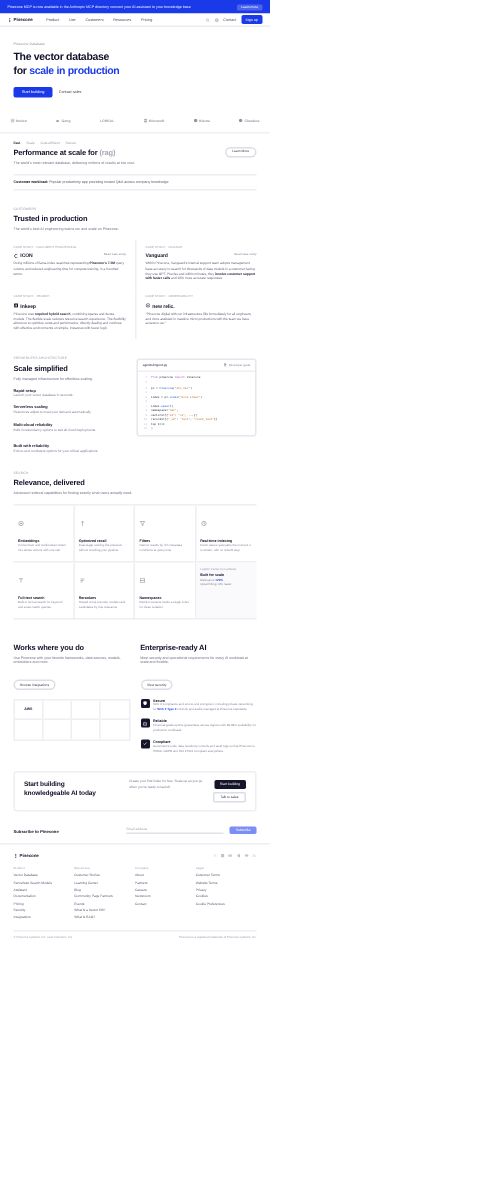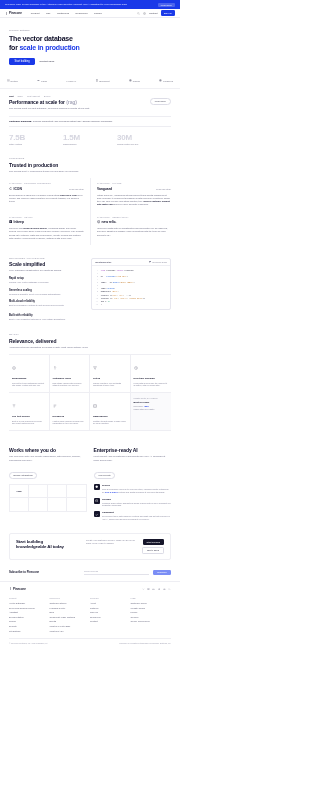--- a/index.html
+++ b/index.html
@@ -289,34 +289,20 @@
           <span class="perf-tab">Secure</span>
         </div>
         <div class="h2"><span>Performance at scale for </span><span class="dim">(rag)</span></div>
         <div class="sub">The world's most relevant database, delivering millions of results at low cost.</div>
       </div>
       <span class="learn-btn">Learn More</span>
     </div>
     <div class="workload">
       <b>Customer workload:</b>
       <span>Popular productivity app providing instant Q&amp;A across company knowledge</span>
-    </div>
-    <div class="stats">
-      <div class="stat">
-        <div class="stat-num">7.5B</div>
-        <div class="stat-lbl">Total vectors</div>
-      </div>
-      <div class="stat">
-        <div class="stat-num">1.5M</div>
-        <div class="stat-lbl">Namespaces</div>
-      </div>
-      <div class="stat">
-        <div class="stat-num">30M</div>
-        <div class="stat-lbl">Global writes per day</div>
-      </div>
     </div>
   </div>
 
   <div class="sect">
     <div class="kicker">CUSTOMERS</div>
     <div class="h2">Trusted in production</div>
     <div class="sub">The world's best AI engineering teams run and scale on Pinecone.</div>
     <div class="tcards">
 
       <div class="tcard">

